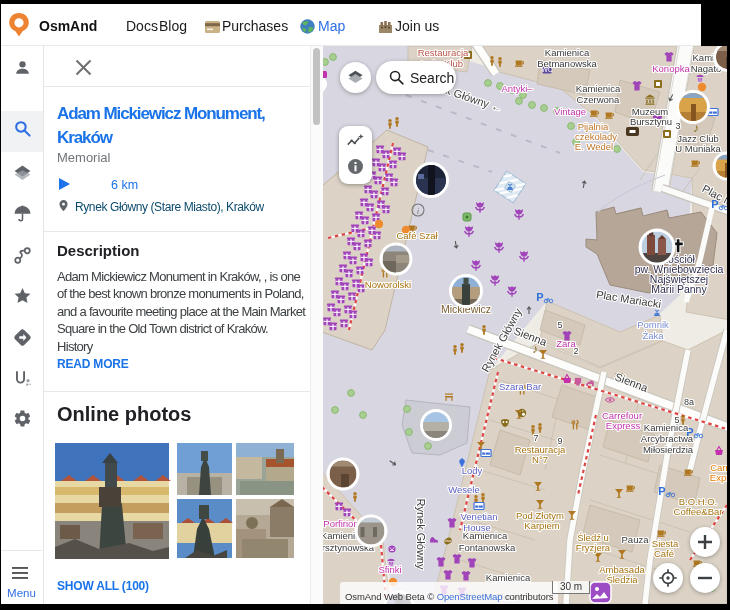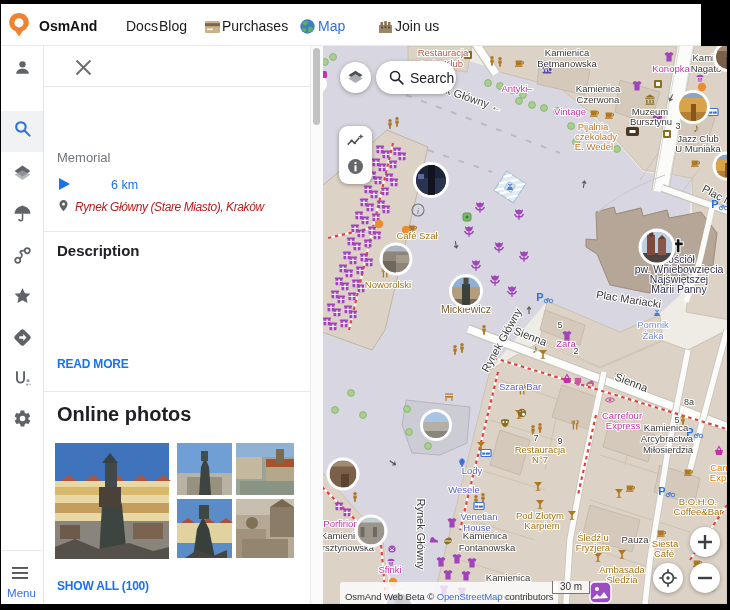--- a/index.html
+++ b/index.html
@@ -705,31 +705,33 @@
       <rect y="10" width="16" height="1.9" fill="#555"></rect>
     </svg>
   <div class="abs" style="left:0;top:541px;width:41px;text-align:center;font-size:11.5px;color:#2f6fe4;">Menu</div>
 </div>
 
 <div id="panel" class="abs">
   <svg class="abs" style="left:31px;top:13px" width="17" height="17" viewBox="0 0 17 17">
       <path d="M1.5 1.5 L15.5 15.5 M15.5 1.5 L1.5 15.5" stroke="#6e6e6e" stroke-width="2"></path>
     </svg>
   <div class="divider" style="top:40px;"></div>
+  <div class="abs" style="left:13px;top:56px;width:240px;font-size:17px;line-height:24px;font-weight:bold;color:#1a73e8;letter-spacing:-1.1px;">Adam Mickiewicz Monument, Kraków</div>
   <div class="abs" style="left:13px;top:104px;font-size:13px;color:#70757a;">Memorial</div>
   <svg class="abs" style="left:15px;top:132px" width="11" height="12" viewBox="0 0 11 12">
       <path d="M0 0 L11 6 L0 12 Z" fill="#1a73e8"></path>
     </svg>
   <div class="abs" style="left:31px;top:132px;font-size:12.5px;color:#1a73e8;margin-left:36px;">6 km</div>
   <svg class="abs" style="left:13px;top:152px" width="13" height="15" viewBox="0 0 24 24">
       <path d="M12 2 C7.9 2 4.5 5.4 4.5 9.5 C4.5 14.6 12 22.5 12 22.5 S19.5 14.6 19.5 9.5 C19.5 5.4 16.1 2 12 2 Z M12 12.2 a2.7 2.7 0 1 1 0-5.4 a2.7 2.7 0 0 1 0 5.4 Z" fill="#5f6368"></path>
     </svg>
-  <div class="abs" style="left:31px;top:154px;font-size:12px;letter-spacing:-0.4px;color:#b91c1c;font-style:italic;">Rynek Główny (Stare Miasto), Kraków</div>
+  <div class="abs" style="left:31px;top:154px;font-size:12px;letter-spacing:-0.4px;color:#0c4a6e;">Rynek Główny (Stare Miasto), Kraków</div>
   <div class="divider" style="top:185px;"></div>
   <div class="abs" style="left:13px;top:196px;font-size:15px;font-weight:bold;color:#202124;">Description</div>
+  <div class="abs" style="left:13px;top:222px;font-size:13px;letter-spacing:-0.7px;line-height:17.4px;color:#3c4043;white-space:nowrap;">Adam Mickiewicz Monument in Kraków, , is one<br>of the best known bronze monuments in Poland,<br>and a favourite meeting place at the Main Market<br>Square in the Old Town district of Kraków.<br>History</div>
   <div class="abs" style="left:13px;top:311px;font-size:12px;font-weight:bold;letter-spacing:-0.2px;color:#1a73e8;">READ MORE</div>
   <div class="divider" style="top:345px;"></div>
   <div class="abs" style="left:13px;top:357px;font-size:20px;font-weight:bold;color:#202124;">Online photos</div>
   <div class="abs" style="left:11px;top:397px;" id="photos"><svg width="284" height="162" viewBox="0 0 284 162">
 
 <g>
           <rect x="0" y="0" width="114" height="115" fill="#3f74bc"></rect>
 <rect x="0" y="38" width="114" height="40" fill="#e8d9a4"></rect>
 <rect x="0" y="44" width="114" height="8" fill="#d8b86a"></rect>
 <path d="M6 38 l8 -6 8 6 Z M30 38 l8 -6 8 6 Z M54 38 l8 -6 8 6 Z M78 38 l8 -6 8 6 Z M100 38 l8 -6 8 6 Z" fill="#b0543c"></path>

